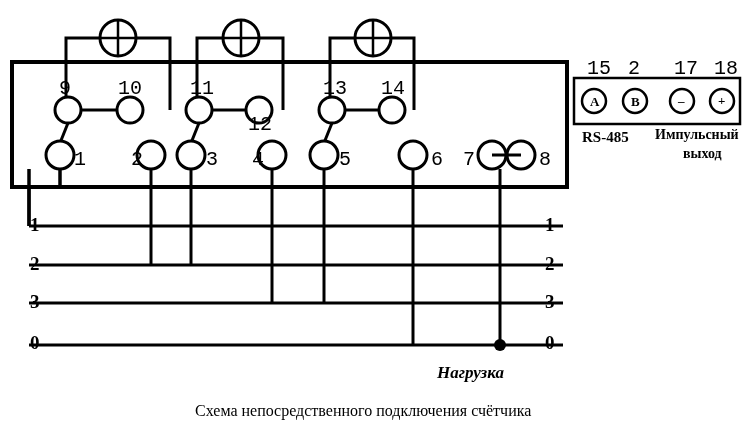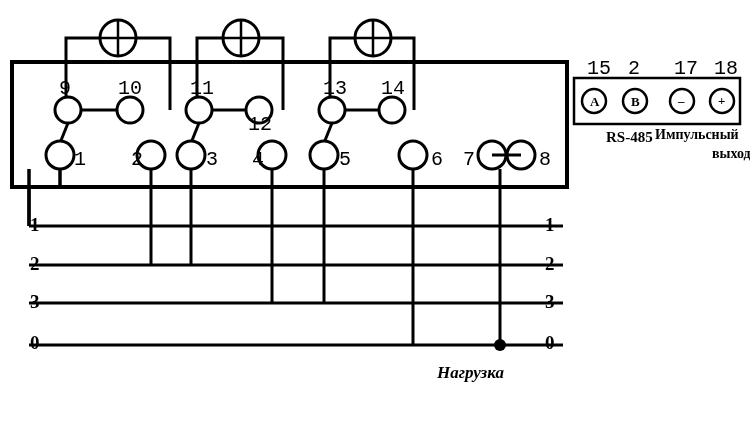--- a/index.html
+++ b/index.html
@@ -202,30 +202,31 @@
   <div class="lbl term-num" style="left:587px; top:59px;">15</div>
   <div class="lbl term-num" style="left:628px; top:59px;">2</div>
   <div class="lbl term-num" style="left:674px; top:59px;">17</div>
   <div class="lbl term-num" style="left:714px; top:59px;">18</div>
 
   <div class="lbl pin-letter" style="left:590px; top:95px;">A</div>
   <div class="lbl pin-letter" style="left:631px; top:95px;">B</div>
   <div class="lbl pin-letter" style="left:678px; top:94px;">–</div>
   <div class="lbl pin-letter" style="left:718px; top:94px;">+</div>
 
-  <div class="lbl rs-label" style="left:606px; top:130px;">RS-485</div>
+  <div class="lbl rs-label" style="left:582px; top:130px;">RS-485</div>
   <div class="lbl imp-label" style="left:655px; top:128px;">Импульсный</div>
-  <div class="lbl imp-label" style="left:683px; top:147px;margin-left:29px;">выход</div>
+  <div class="lbl imp-label" style="left:683px; top:147px;">выход</div>
 
   <div class="lbl phase-num" style="left:30px; top:215px;">1</div>
   <div class="lbl phase-num" style="left:30px; top:254px;">2</div>
   <div class="lbl phase-num" style="left:30px; top:292px;">3</div>
   <div class="lbl phase-num" style="left:30px; top:333px;">0</div>
 
   <div class="lbl phase-num" style="left:545px; top:215px;">1</div>
   <div class="lbl phase-num" style="left:545px; top:254px;">2</div>
   <div class="lbl phase-num" style="left:545px; top:292px;">3</div>
   <div class="lbl phase-num" style="left:545px; top:333px;">0</div>
 
   <div class="lbl side-label" style="left:437px; top:364px;">Нагрузка</div>
 
+  <div class="lbl caption" style="left:195px; top:403px;">Схема непосредственного подключения счётчика</div>
 
 </div>
 
 </body></html>

